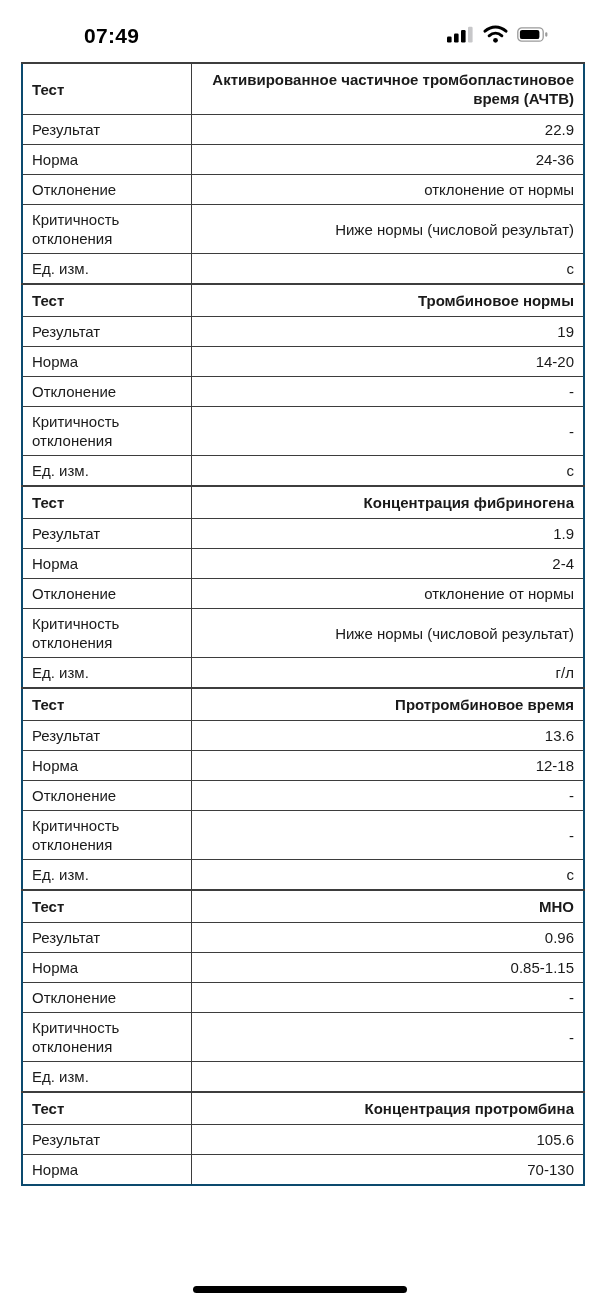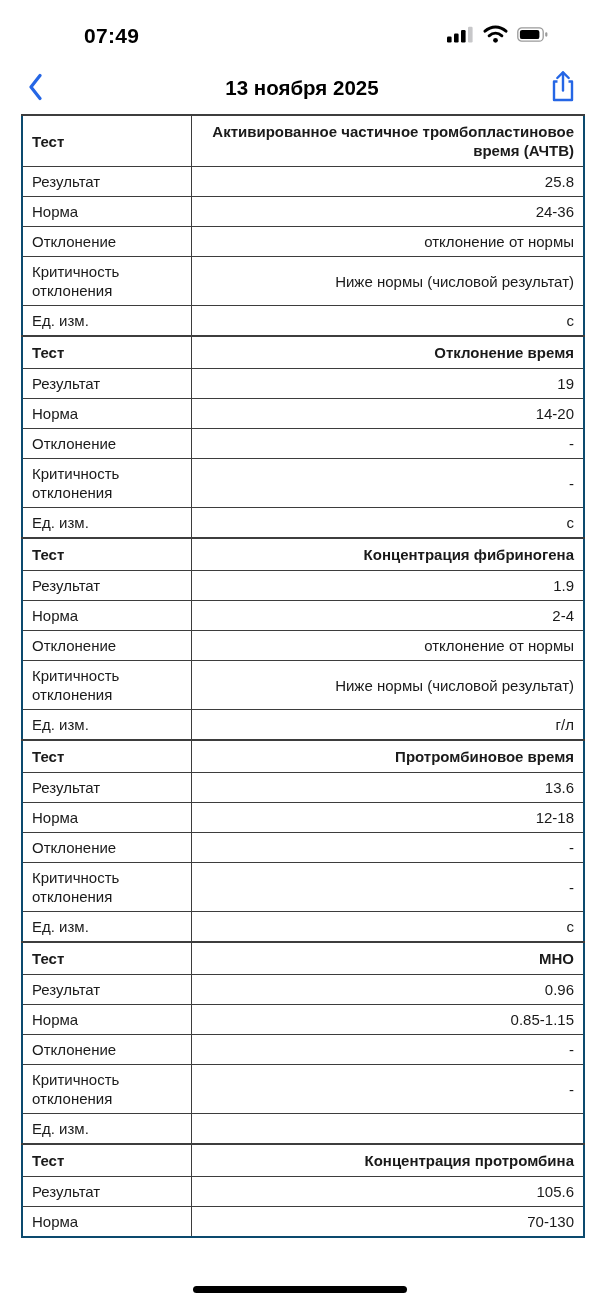--- a/index.html
+++ b/index.html
@@ -145,70 +145,51 @@
         <span>
           <svg width="31" height="15" viewBox="0 0 31 15">
             <rect x="0.8" y="0.8" width="25.4" height="13.4" rx="4" fill="none" stroke="#9a9a9a" stroke-width="1.3"></rect>
             <rect x="2.9" y="2.9" width="19.5" height="9.2" rx="2.2" fill="#000"></rect>
             <rect x="28.2" y="5.3" width="2.2" height="4.4" rx="1.1" fill="#9a9a9a"></rect>
           </svg>
         </span>
       </span>
     </div>
 
-    <div class="nav-bar">
-      <button class="nav-back">
-        <span>
-          <svg width="14" height="28" viewBox="0 0 14 28">
-            <path d="M12 2.5 L3 14 L12 25.5" fill="none" stroke="#2566e5" stroke-width="3.2" stroke-linecap="round" stroke-linejoin="round"></path>
-          </svg>
-        </span>
-      </button>
-      <div class="nav-title">13 ноября 2025</div>
-      <button class="nav-share">
-        <span>
-          <svg width="26" height="33" viewBox="0 0 26 33">
-            <path d="M7.5 11.5 H4 V30 H22 V11.5 H18.5" fill="none" stroke="#2566e5" stroke-width="2.4" stroke-linejoin="round"></path>
-            <path d="M13 2.6 V20.5" fill="none" stroke="#2566e5" stroke-width="2.4" stroke-linecap="round"></path>
-            <path d="M7.3 8 L13 2.3 L18.7 8" fill="none" stroke="#2566e5" stroke-width="2.4" stroke-linecap="round" stroke-linejoin="round"></path>
-          </svg>
-        </span>
-      </button>
-    </div>
 
 
     <table class="results">
       <tbody id="results-body">
           <tr class="test-row">
             <td class="label-cell">Тест</td>
             <td class="value-cell">Активированное частичное тромбопластиновое время (АЧТВ)</td>
           </tr>
           <tr class="data-row">
             <td class="label-cell">Результат</td>
-            <td class="value-cell">25.8</td>
+            <td class="value-cell">22.9</td>
           </tr>
           <tr class="data-row">
             <td class="label-cell">Норма</td>
             <td class="value-cell">24-36</td>
           </tr>
           <tr class="data-row">
             <td class="label-cell">Отклонение</td>
             <td class="value-cell">отклонение от нормы</td>
           </tr>
           <tr class="data-row">
             <td class="label-cell">Критичность отклонения</td>
             <td class="value-cell">Ниже нормы (числовой результат)</td>
           </tr>
           <tr class="data-row">
             <td class="label-cell">Ед. изм.</td>
             <td class="value-cell">с</td>
           </tr>
           <tr class="test-row">
             <td class="label-cell">Тест</td>
-            <td class="value-cell">Отклонение время</td>
+            <td class="value-cell">Тромбиновое нормы</td>
           </tr>
           <tr class="data-row">
             <td class="label-cell">Результат</td>
             <td class="value-cell">19</td>
           </tr>
           <tr class="data-row">
             <td class="label-cell">Норма</td>
             <td class="value-cell">14-20</td>
           </tr>
           <tr class="data-row">

